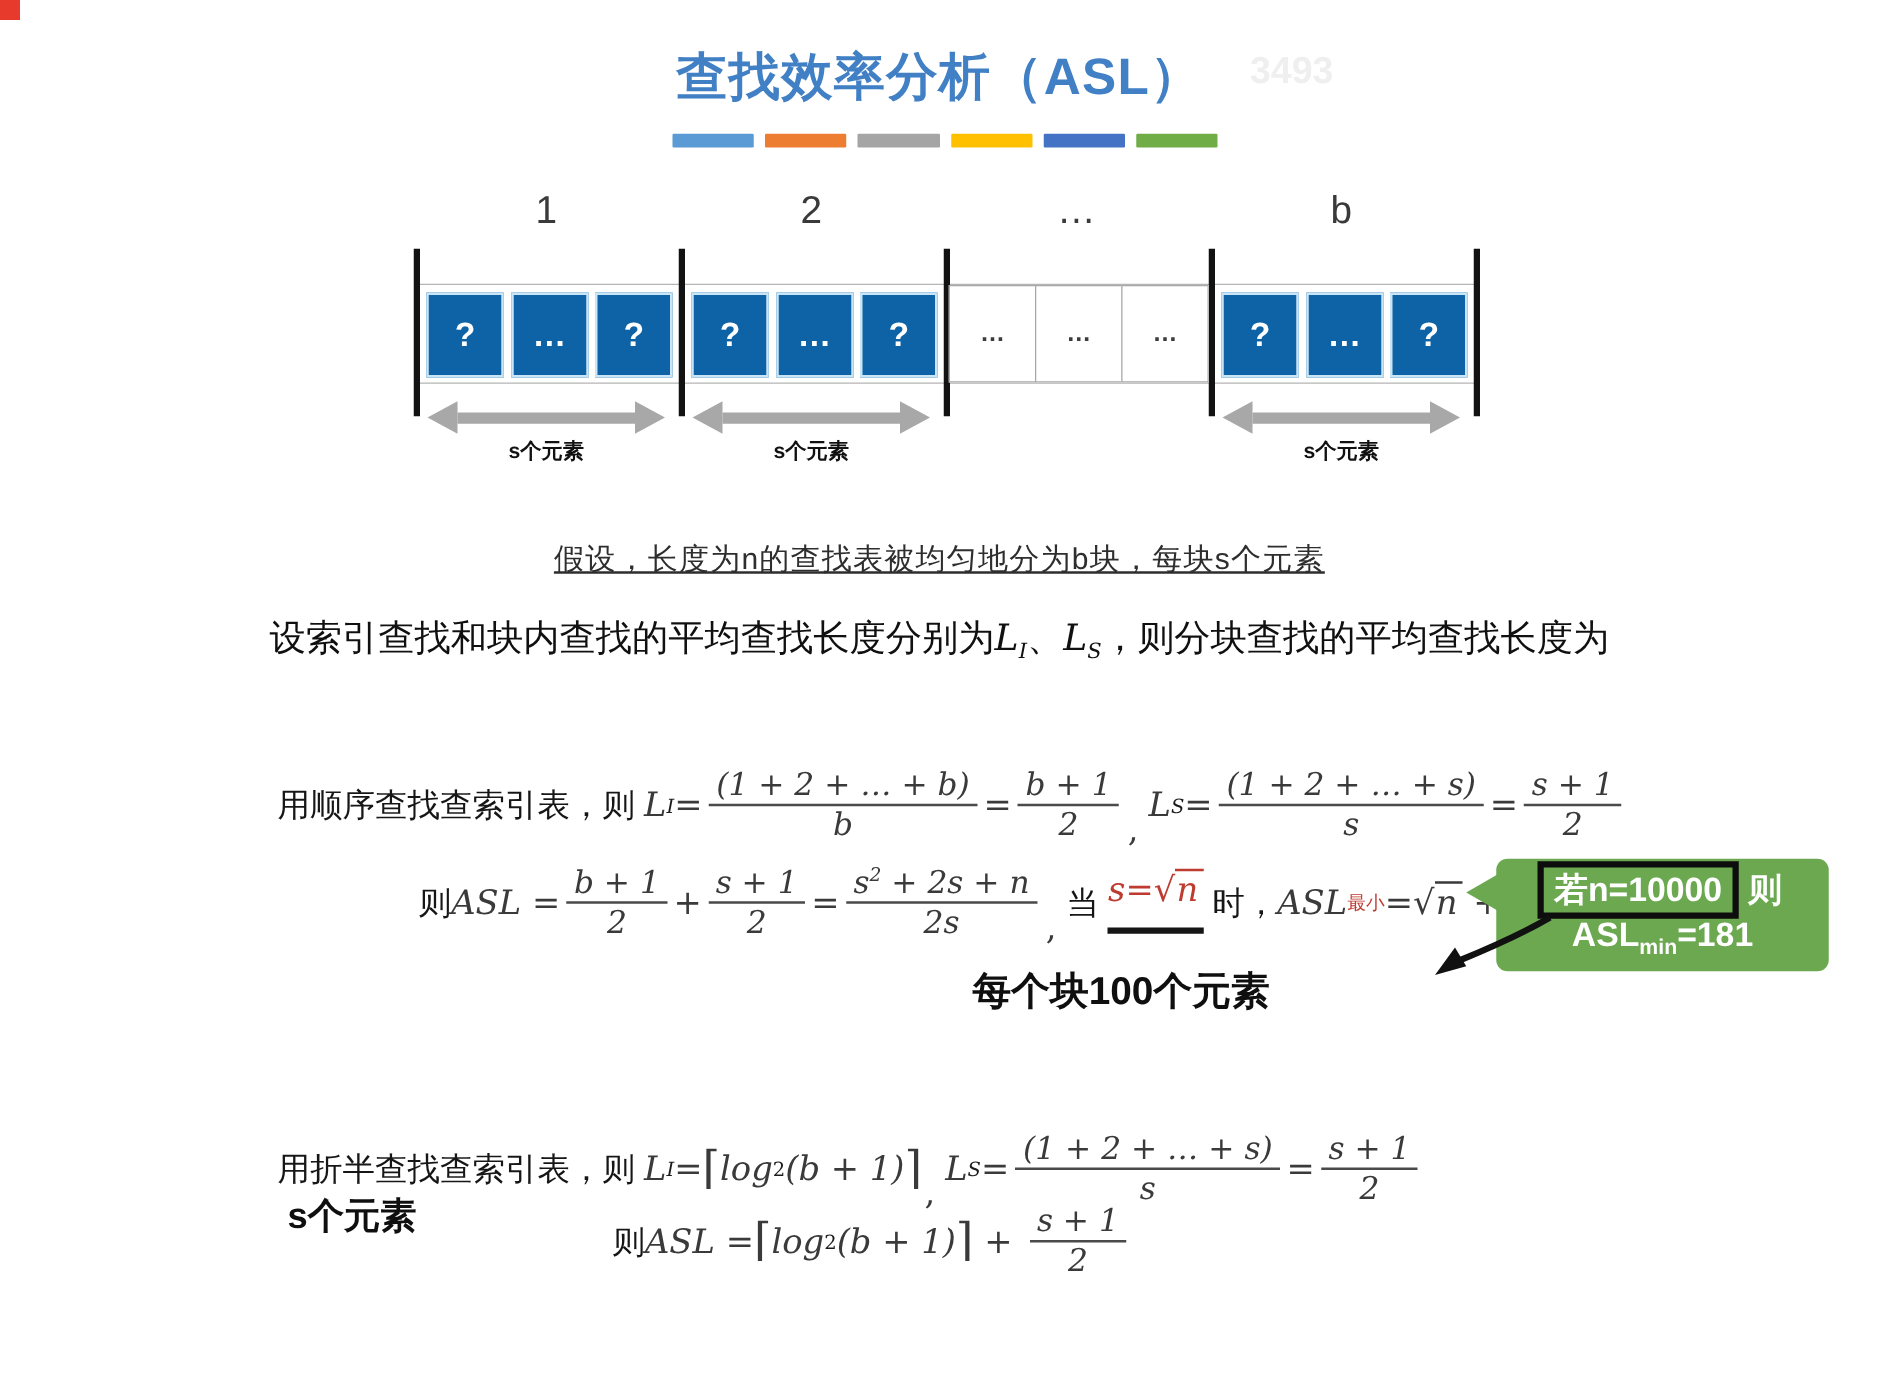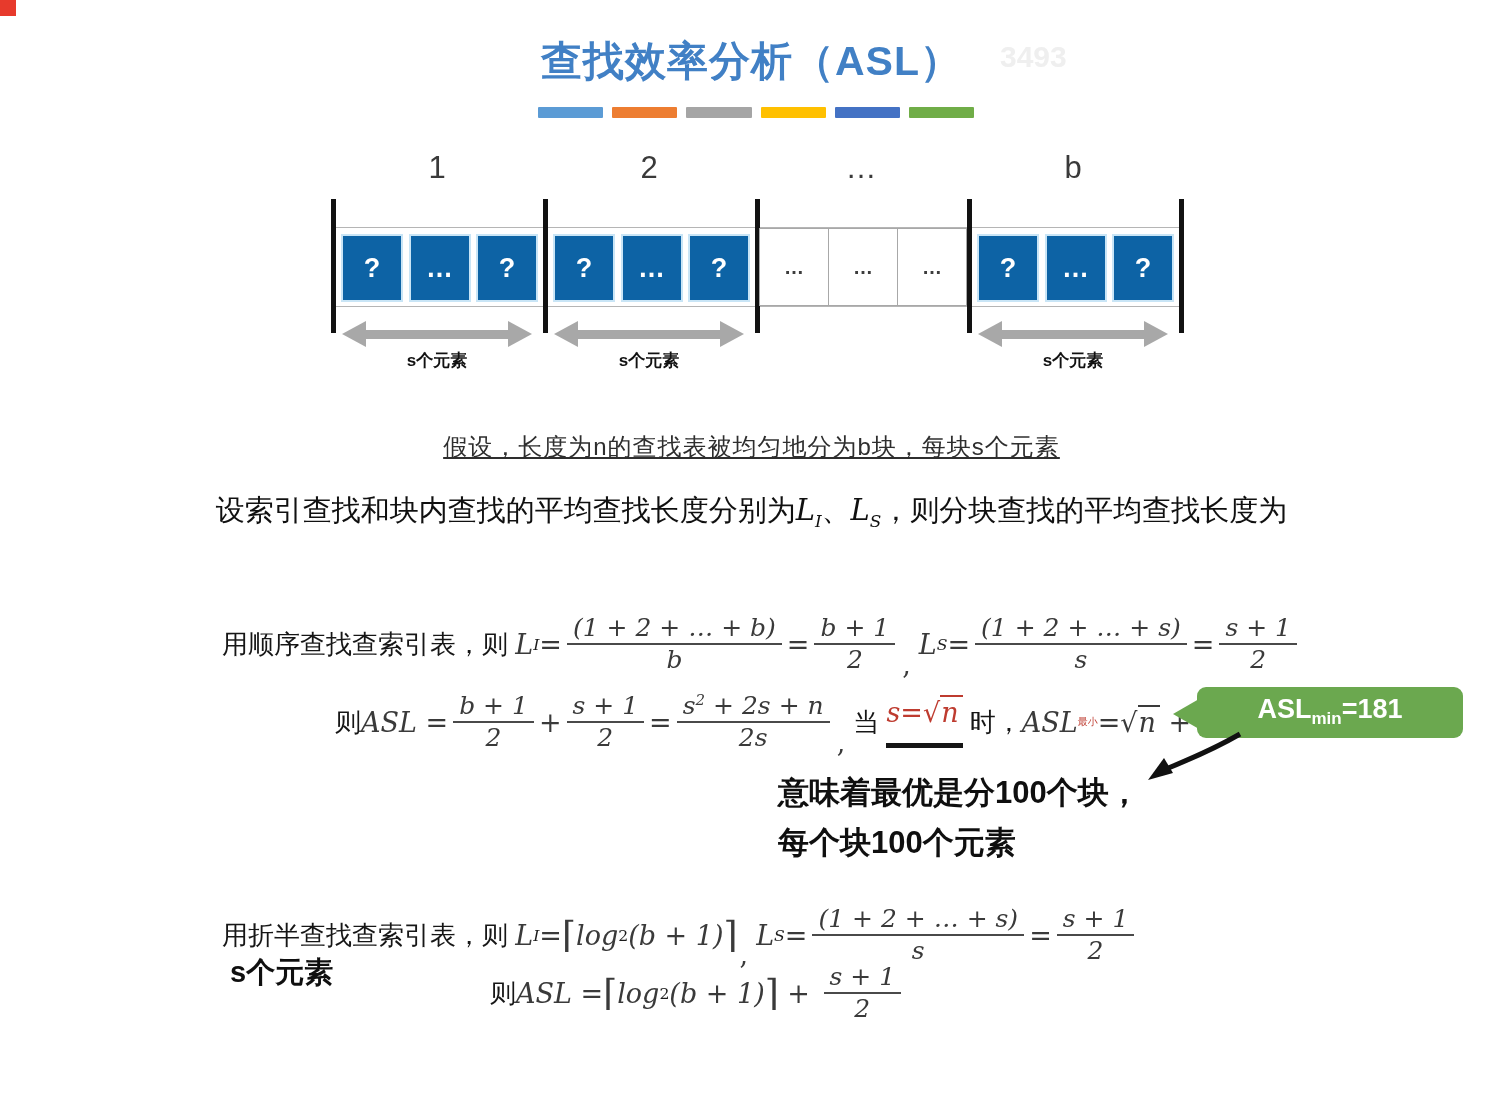--- a/index.html
+++ b/index.html
@@ -50,21 +50,21 @@
   .red { color:#BE3B2F; }
   .mline .math { font-size:27px; white-space:pre; }
   .frac { display:inline-flex; flex-direction:column; text-align:center; font-size:25px; line-height:1.2; margin:0 5px;
           font-family:"DejaVu Serif", serif; font-style:italic; color:#3a3a3a; }
   .frac .num { border-bottom:2px solid #4a4a4a; padding:0 6px; }
   .frac .den { padding:0 6px; }
   .mcomma { align-self:flex-end; font-family:"DejaVu Serif", serif; color:#3a3a3a; font-size:27px; padding:0 8px 10px 2px; }
   .sqrt { font-style:normal; font-family:"DejaVu Serif", serif; }
   .sqrt .rad { border-top:2px solid currentColor; font-style:italic; padding:0 4px 0 1px; }
   .cond { border-bottom:5px solid #151515; padding-bottom:14px; }
-  .subred { font-size:10px; color:#BE3B2F; font-family:"Liberation Sans", sans-serif; font-style:normal; }
+  .subred { font-size:15px; color:#BE3B2F; font-family:"Liberation Sans", sans-serif; font-style:normal; }
   .ceil { font-family:"DejaVu Serif", serif; font-style:normal; font-size:36px; color:#3a3a3a; line-height:1; }
 
   
   .callout { position:absolute; left:1197px; top:687px; width:250px; background:#6BA84F; border-radius:9px;
              color:#fff; font-weight:bold; font-size:27px; text-align:center; padding:7px 8px 9px; }
   .callout .tail { position:absolute; left:-24px; top:12px; width:0; height:0;
                    border-top:15px solid transparent; border-bottom:15px solid transparent; border-right:26px solid #6BA84F; }
   .callout .boxed { display:inline-block; border:5px solid #0d0d0d; padding:0 8px; margin:-5px 8px -2px -4px; }
   .callout sub { font-size:17px; }
   .annot-arrow { position:absolute; left:1128px; top:712px; }
@@ -210,30 +210,30 @@
       <span class="cjk">，</span>
     <span class="math">ASL</span>
       <sub class="subred">最小</sub>
       <span class="math">=</span>
     <span class="sqrt math">√<span class="rad">n</span></span>
     <span class="math"> + 1</span>
   </div>
 
   <div class="callout">
     <span class="tail"></span>
+    <div><span class="boxed">若n=10000</span><span>则</span></div>
     <div><span>ASL</span><sub>min</sub><span>=181</span></div>
   </div>
 
   <svg class="annot-arrow" width="135" height="85">
     <path d="M112 22 C 88 36, 60 48, 38 57" stroke="#111" stroke-width="5" fill="none"></path>
     <polygon points="20,68 45,61 36,46" fill="#111"></polygon>
   </svg>
 
   <div class="annotation">
-    <div>意味着最优是分100个块，</div>
     <div>每个块100个元素</div>
   </div>
 
   <div class="mline" style="left:222px; top:890px; height:90px;">
     <span class="cjk">用</span>
       <span class="cjk red">折半查找查索引表</span>
       <span class="cjk">，则 </span>
     <span class="math"><span>L</span></span>
       <sub class="msub">I</sub>
       <span class="math">=</span>

